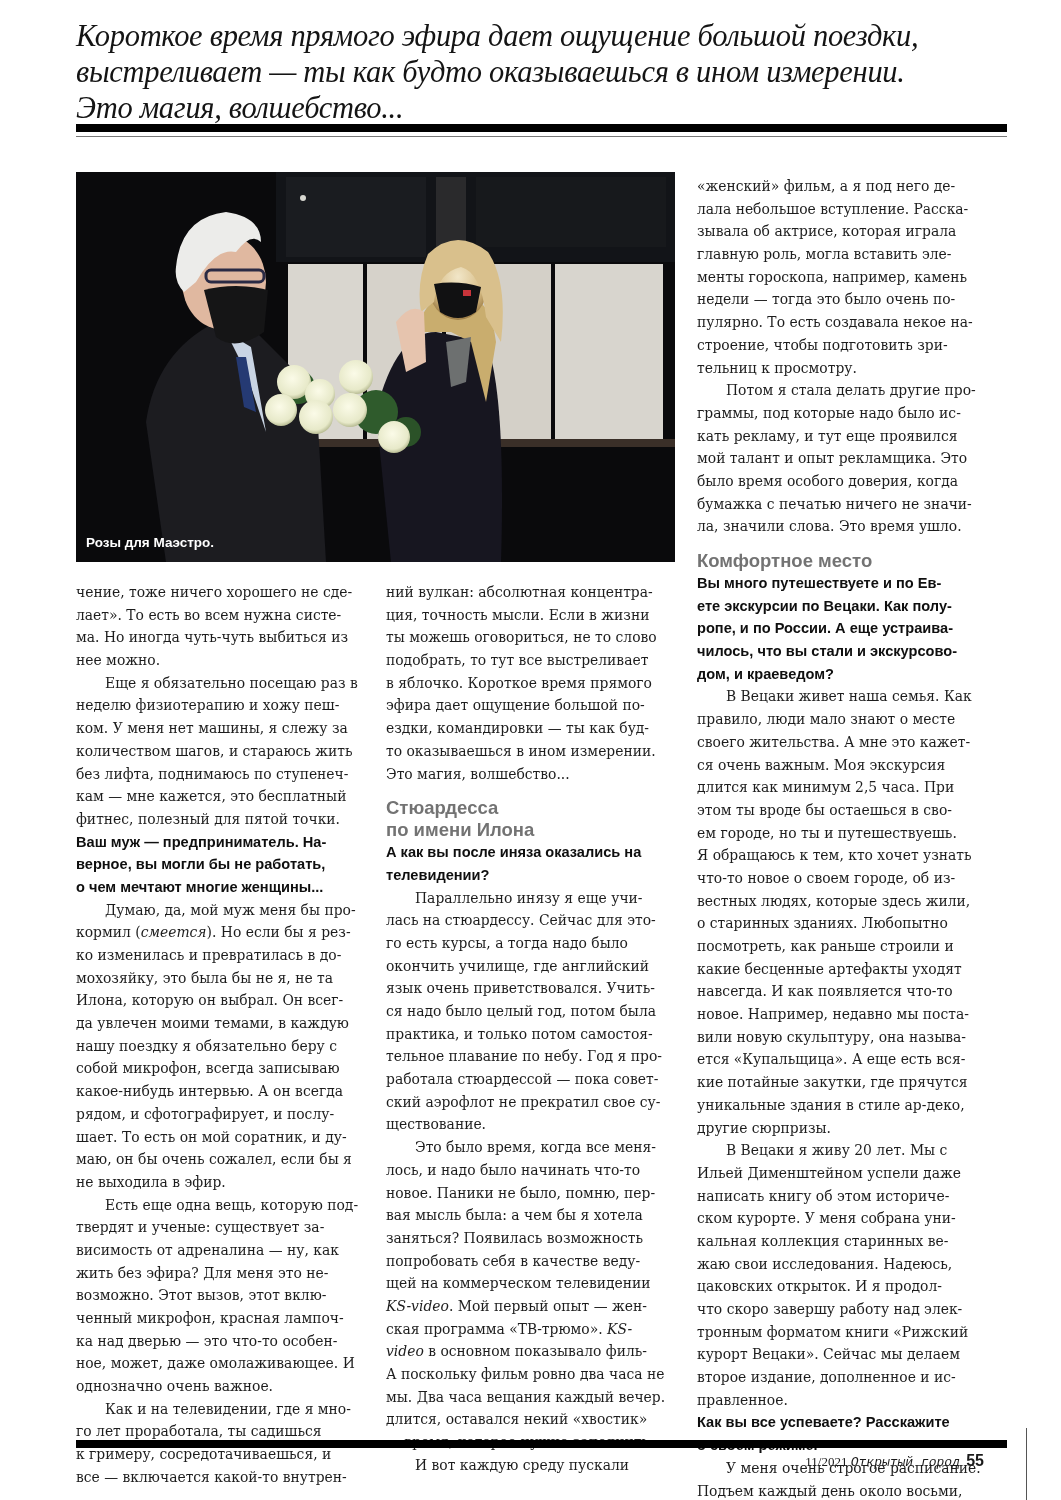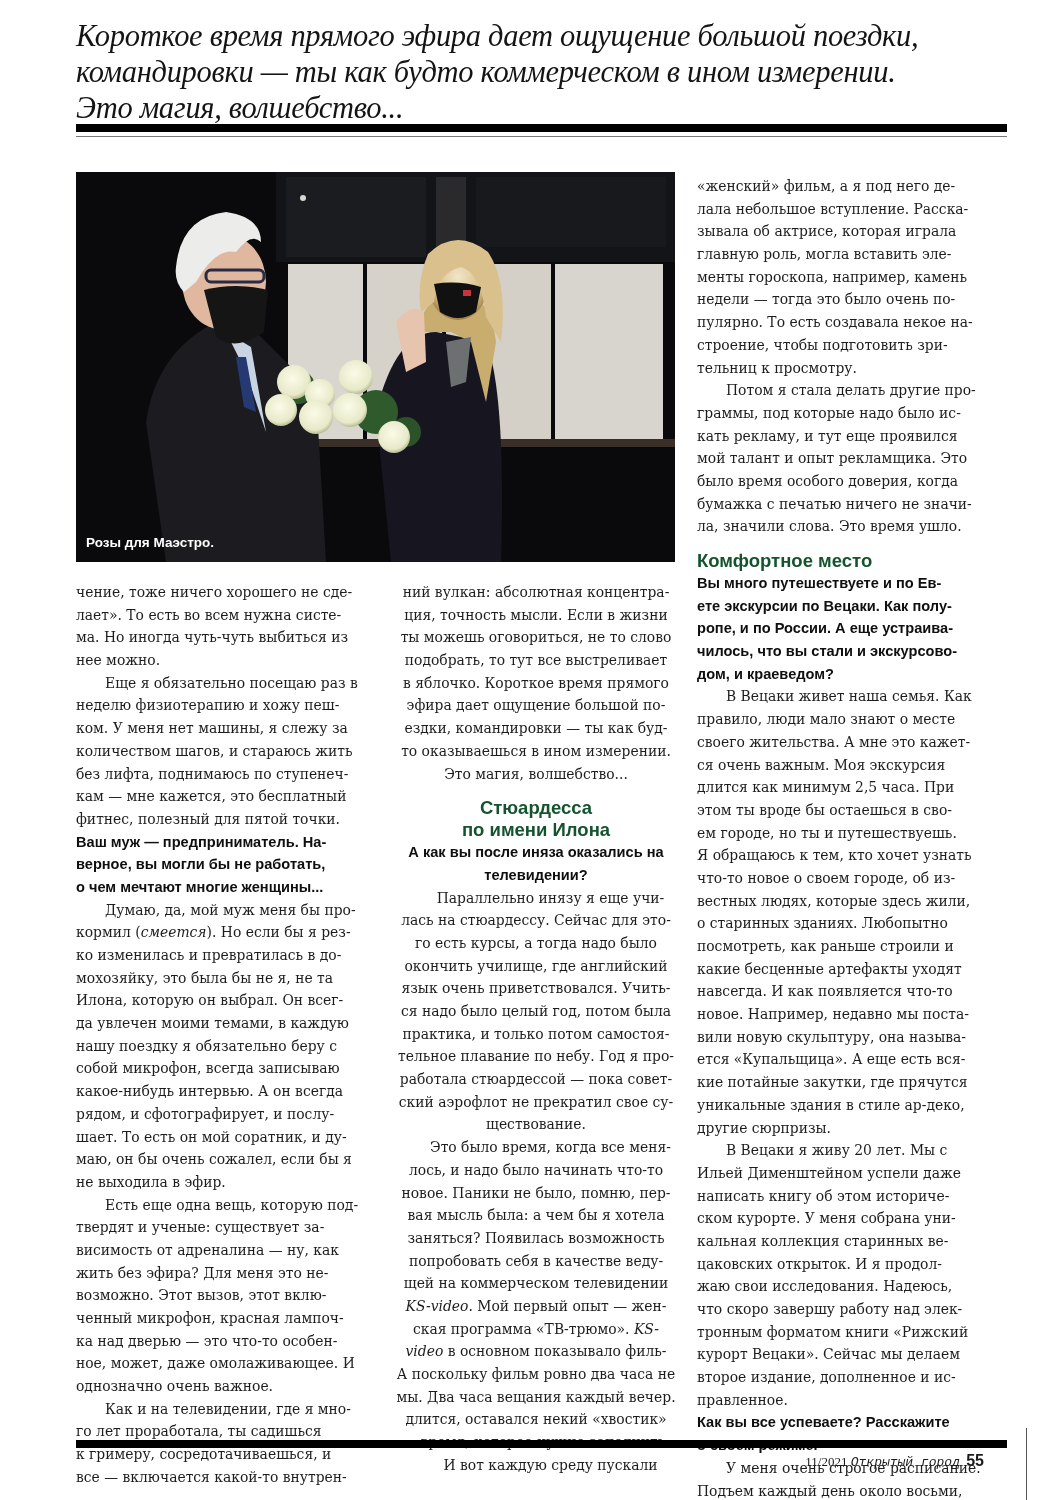--- a/index.html
+++ b/index.html
@@ -29,46 +29,46 @@
   }
 
   .col {
     position: absolute;
     font-family: "DejaVu Serif", "Liberation Serif", serif;
     font-size: 13.9px; line-height: 22.7px; color: #1d1d1d;
   }
   .col .ln { white-space: nowrap; height: 22.7px; }
   .col .ind { padding-left: 29px; }
   .col .q { font-family: "Liberation Sans", "DejaVu Sans", sans-serif; font-weight: bold; font-size: 14.6px; color: #0f0f0f; }
-  .col .h { font-family: "Liberation Sans", "DejaVu Sans", sans-serif; font-weight: bold; font-size: 18.5px; line-height: 22px; height: 22px; color: #14532d; }
+  .col .h { font-family: "Liberation Sans", "DejaVu Sans", sans-serif; font-weight: bold; font-size: 18.5px; line-height: 22px; height: 22px; color: #737373; }
   .col .gap { height: 12px; }
   .col i { font-style: italic; }
 
   #col1 { left: 76px;  top: 581px; width: 300px; }
-  #col2 { left: 386px; top: 581px; width: 300px; text-align: center; }
+  #col2 { left: 386px; top: 581px; width: 300px; }
   #col3 { left: 697px; top: 175px; width: 320px; }
 
   .rule-bottom { position: absolute; left: 76px; top: 1440px; width: 931px; height: 8px; background: #000; }
   .footer {
     position: absolute; right: 77px; top: 1452px;
     font-family: "Liberation Serif", "DejaVu Serif", serif; font-size: 13px; color: #1a1a1a;
     white-space: nowrap;
   }
   .footer .mag { font-style: italic; font-family: Liberation Mono, monospace; }
   .footer .pg { font-family: "Liberation Sans", "DejaVu Sans", sans-serif; font-weight: bold; font-size: 16px; margin-left: 3px; }
   .edge-line { position: absolute; left: 1026px; top: 1428px; width: 1px; height: 72px; background: #555; }
 </style>
 </head>
 <body>
 
 <div class="page">
 
   <div class="pullquote">
     <div>Короткое время прямого эфира дает ощущение большой поездки,</div>
-    <div>командировки — ты как будто коммерческом в ином измерении.</div>
+    <div>выстреливает — ты как будто оказываешься в ином измерении.</div>
     <div>Это магия, волшебство...</div>
   </div>
 
   <div class="rule-top-thick"></div>
   <div class="rule-top-thin"></div>
 
   <div class="photo">
     <svg width="599" height="390" viewBox="0 0 599 390">
       <defs>
         <radialGradient id="hairW" cx="50%" cy="40%" r="60%">
@@ -256,22 +256,22 @@
       <div class="ln">вили новую скульптуру, она называ-</div>
       <div class="ln">ется «Купальщица». А еще есть вся-</div>
       <div class="ln">кие потайные закутки, где прячутся</div>
       <div class="ln">уникальные здания в стиле ар-деко,</div>
       <div class="ln">другие сюрпризы.</div>
       <div class="ln ind">В Вецаки я живу 20 лет. Мы с</div>
       <div class="ln">Ильей Дименштейном успели даже</div>
       <div class="ln">написать книгу об этом историче-</div>
       <div class="ln">ском курорте. У меня собрана уни-</div>
       <div class="ln">кальная коллекция старинных ве-</div>
+      <div class="ln">жаю свои исследования. Надеюсь,</div>
       <div class="ln">цаковских открыток. И я продол-</div>
-      <div class="ln">жаю свои исследования. Надеюсь,</div>
       <div class="ln">что скоро завершу работу над элек-</div>
       <div class="ln">тронным форматом книги «Рижский</div>
       <div class="ln">курорт Вецаки». Сейчас мы делаем</div>
       <div class="ln">второе издание, дополненное и ис-</div>
       <div class="ln">правленное.</div>
       <div class="ln q">Как вы все успеваете? Расскажите</div>
       <div class="ln q">о своем режиме.</div>
       <div class="ln ind">У меня очень строгое расписание.</div>
       <div class="ln">Подъем каждый день около восьми,</div>
     </div>

